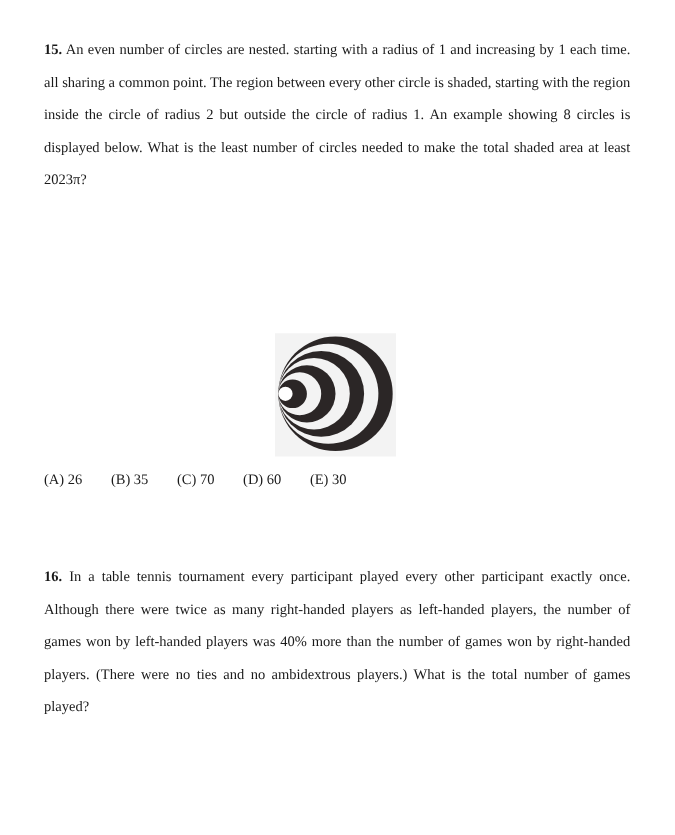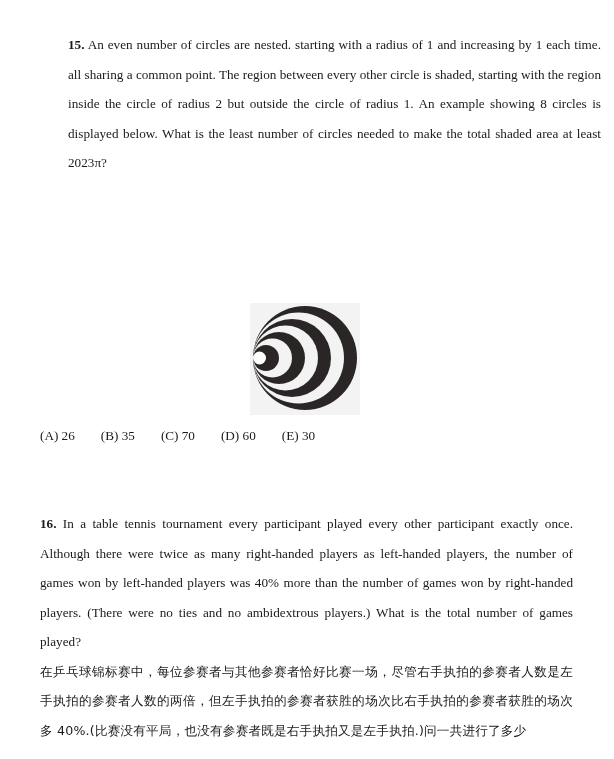--- a/index.html
+++ b/index.html
@@ -1,18 +1,18 @@
 <!DOCTYPE html>
 <html><head>
 <meta charset="utf-8">
 <style>
   html, body { margin: 0; padding: 0; background: #ffffff; }
   body { width: 614px; height: 759px; overflow: hidden; position: relative;
          font-family: "Liberation Serif", "DejaVu Serif", serif; color: #1a1a1a; }
-  .page { position: absolute; left: 40px; top: 30px; width: 533px; margin-left: 28px; }
+  .page { position: absolute; left: 40px; top: 30px; width: 533px; }
   .para { font-size: 13.2px; line-height: 29.5px; text-align: justify; margin: 0; }
   .para.zh { font-family: "DejaVu Sans", "Liberation Sans", sans-serif; font-size: 12.6px; letter-spacing: 0.2px; }
   .num { font-weight: bold; }
   .figure-wrap { position: absolute; left: 250px; top: 303px; width: 110px; height: 112px; background: #f3f3f3; }
   .figure-wrap svg { display: block; }
   .choices { position: absolute; left: 40px; top: 421px; font-size: 13.2px; line-height: 29.5px; display: flex; }
   .choice { margin-right: 26px; white-space: nowrap; }
   .q16 { position: absolute; left: 40px; top: 509px; width: 533px; }
 </style>
 </head>
@@ -39,14 +39,13 @@
 <div class="choices">
   <span class="choice"><span>(A)</span> <span>26</span></span>
   <span class="choice"><span>(B)</span> <span>35</span></span>
   <span class="choice"><span>(C)</span> <span>70</span></span>
   <span class="choice"><span>(D)</span> <span>60</span></span>
   <span class="choice"><span>(E)</span> <span>30</span></span>
 </div>
 
 <div class="q16">
   <p class="para"><span class="num">16.</span> <span>In a table tennis tournament every participant played every other participant exactly once. Although there were twice as many right-handed players as left-handed players, the number of games won by left-handed players was 40% more than the number of games won by right-handed players. (There were no ties and no ambidextrous players.) What is the total number of games played?</span></p>
-  <p class="para zh">在乒乓球锦标赛中，每位参赛者与其他参赛者恰好比赛一场，尽管右手执拍的参赛者人数是左手执拍的参赛者人数的两倍，但左手执拍的参赛者获胜的场次比右手执拍的参赛者获胜的场次多 40%.(比赛没有平局，也没有参赛者既是右手执拍又是左手执拍.)问一共进行了多少</p>
 </div>
 
 </body></html>

